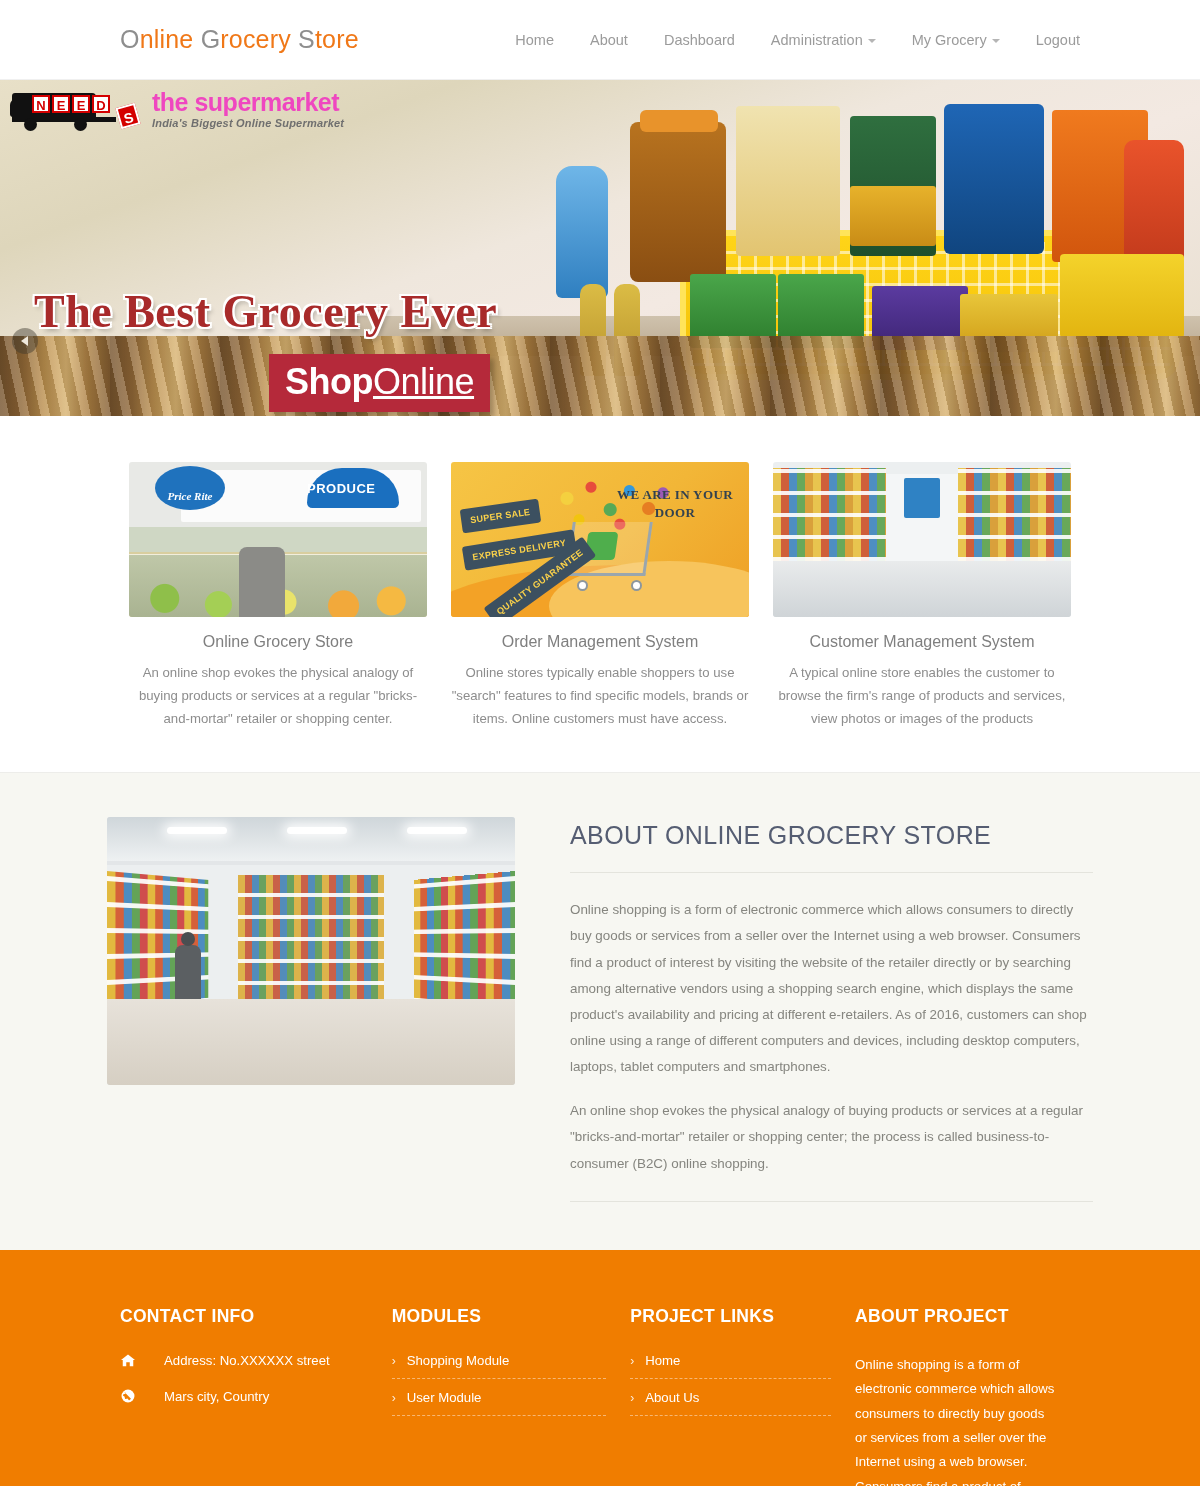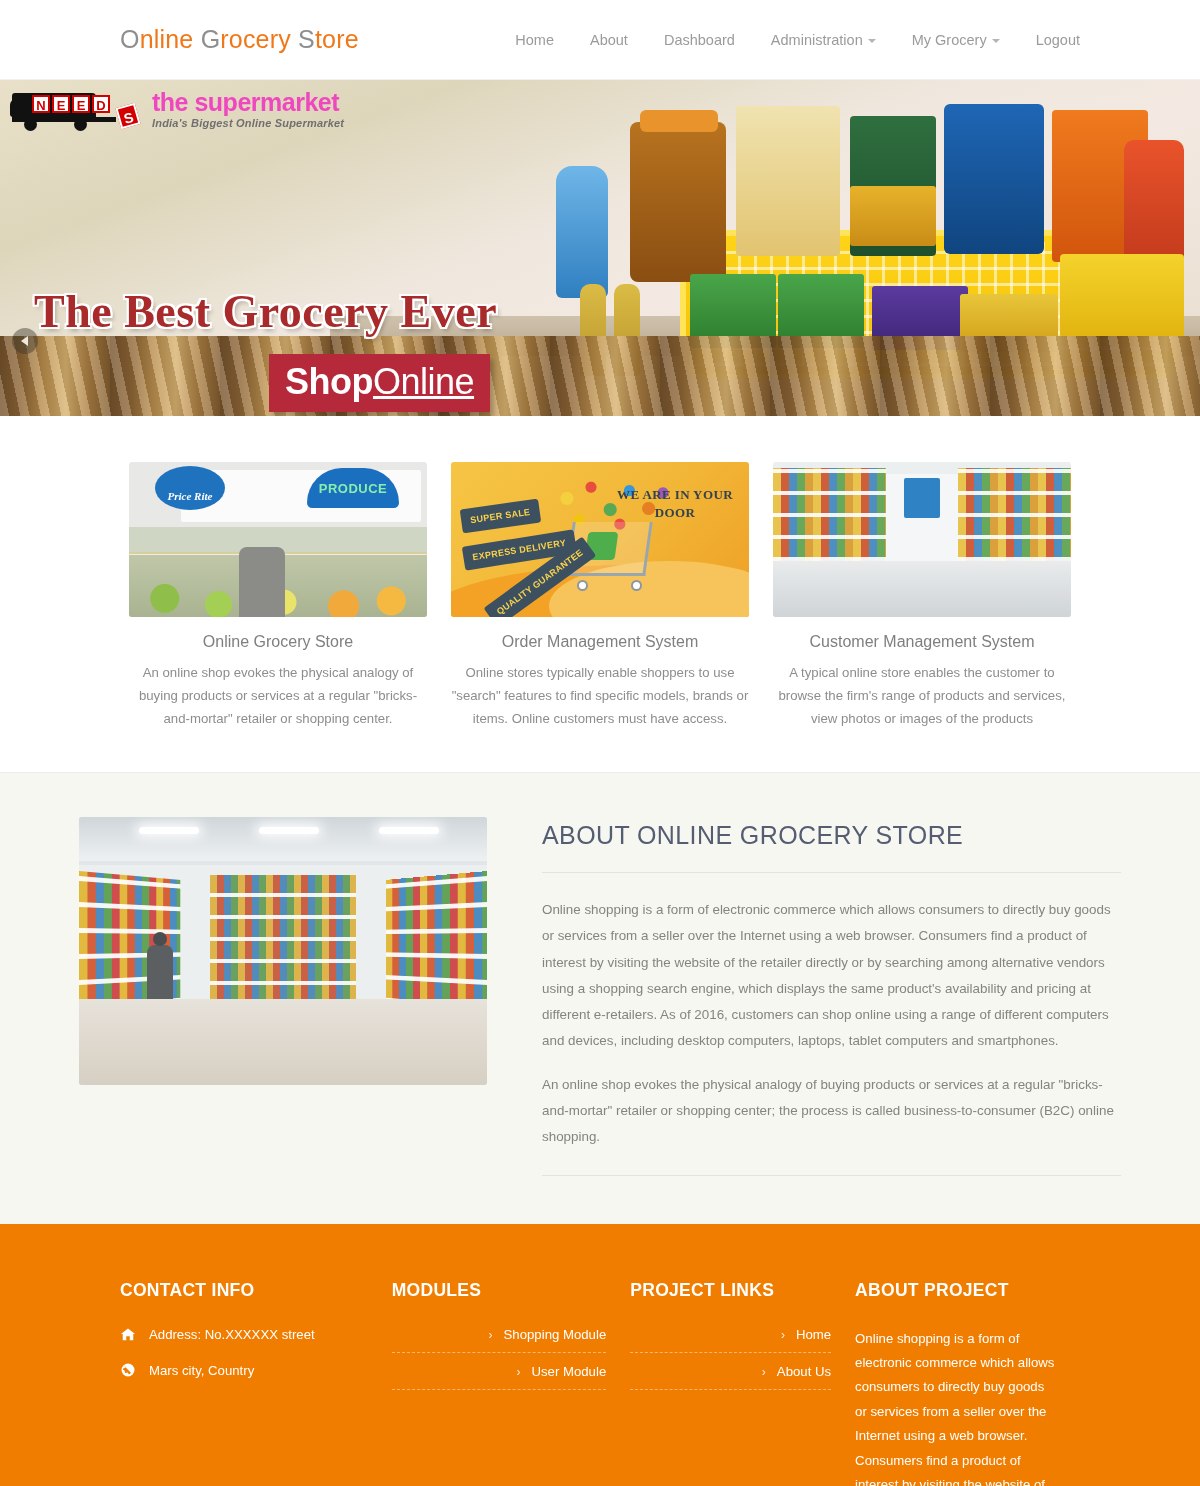--- a/index.html
+++ b/index.html
@@ -221,21 +221,21 @@
   }
   .img-produce .pr-blue{
     position:absolute;left:26px;top:4px;width:70px;height:44px;border-radius:50%;background:#1f72bd;
   }
   .img-produce .pr-txt{
     position:absolute;left:30px;top:29px;width:62px;text-align:center;color:#fff;
     font:italic 700 11px/1 "Liberation Serif",serif;
   }
   .img-produce .pr-prod{
     position:absolute;right:28px;top:6px;width:92px;height:40px;border-radius:40px 40px 6px 6px;
-    background:#1a6fbf;color:#86efac;font:700 13px/42px "Liberation Sans",sans-serif;text-align:center;
+    background:#1a6fbf;color:#ffffff;font:700 13px/42px "Liberation Sans",sans-serif;
     letter-spacing:.5px;
   }
   .img-produce .shelf{
     position:absolute;left:0;right:0;height:12px;background:rgba(255,255,255,.65);
   }
   .img-produce .veg{
     position:absolute;bottom:0;left:0;right:0;height:62px;
     background:
       radial-gradient(circle at 12% 70%,#8fbf4a 0 14px,transparent 15px),
       radial-gradient(circle at 30% 80%,#a4cf55 0 13px,transparent 14px),
@@ -322,21 +322,21 @@
 
   
   .about{
     background:#f7f7f2;
     padding:44px 0 48px;
     border-top:1px solid #ededea;
   }
   .about-inner{
     display:flex;
     gap:55px;
-    padding:0 79px;
+    padding:0 107px;
     align-items:flex-start;
   }
   .about-img{
     width:408px;height:268px;flex:none;border-radius:3px;overflow:hidden;position:relative;
     background:linear-gradient(#e3e6e8 0 18%,#eceff0 18% 74%,#dfe2e3 74% 100%);
   }
   .about-img .ceiling{
     position:absolute;left:0;right:0;top:0;height:44px;background:linear-gradient(#cfd6da,#eef1f2);
   }
   .about-img .light{
@@ -391,29 +391,28 @@
   }
   .fcol{ padding-right:24px; }
   .fcol.c1{ width:278px; }
   .fcol.c2{ width:244px; }
   .fcol.c3{ width:230px; }
   .fcol.c4{ width:230px; }
   .fcol h3{
     font-size:17.5px;font-weight:700;letter-spacing:.3px;margin:12px 0 26px;color:#fff;
   }
   .contact-line{
-    display:flex;align-items:center;gap:13px;font-size:13.2px;margin-bottom:21px;color:#fff;
+    display:flex;align-items:center;gap:28px;font-size:13.2px;margin-bottom:21px;color:#fff;
   }
   .contact-line .ico{ width:16px;text-align:center;flex:none;display:inline-flex;justify-content:center; }
   .flink{
     display:block;font-size:13.2px;color:#fff;text-decoration:none;
     padding:0 0 10px 0;margin-bottom:11px;
     border-bottom:1px dashed rgba(255,255,255,.45);
     cursor:pointer;
-    text-align:right;
   }
   .flink .chev{ margin-right:11px;font-size:12px;opacity:.85; }
   .about-project-text{
     font-size:13.2px;line-height:1.85;color:#fff;margin:0;
   }
 </style>
 </head>
 <body>
 
 <header class="site-header">

